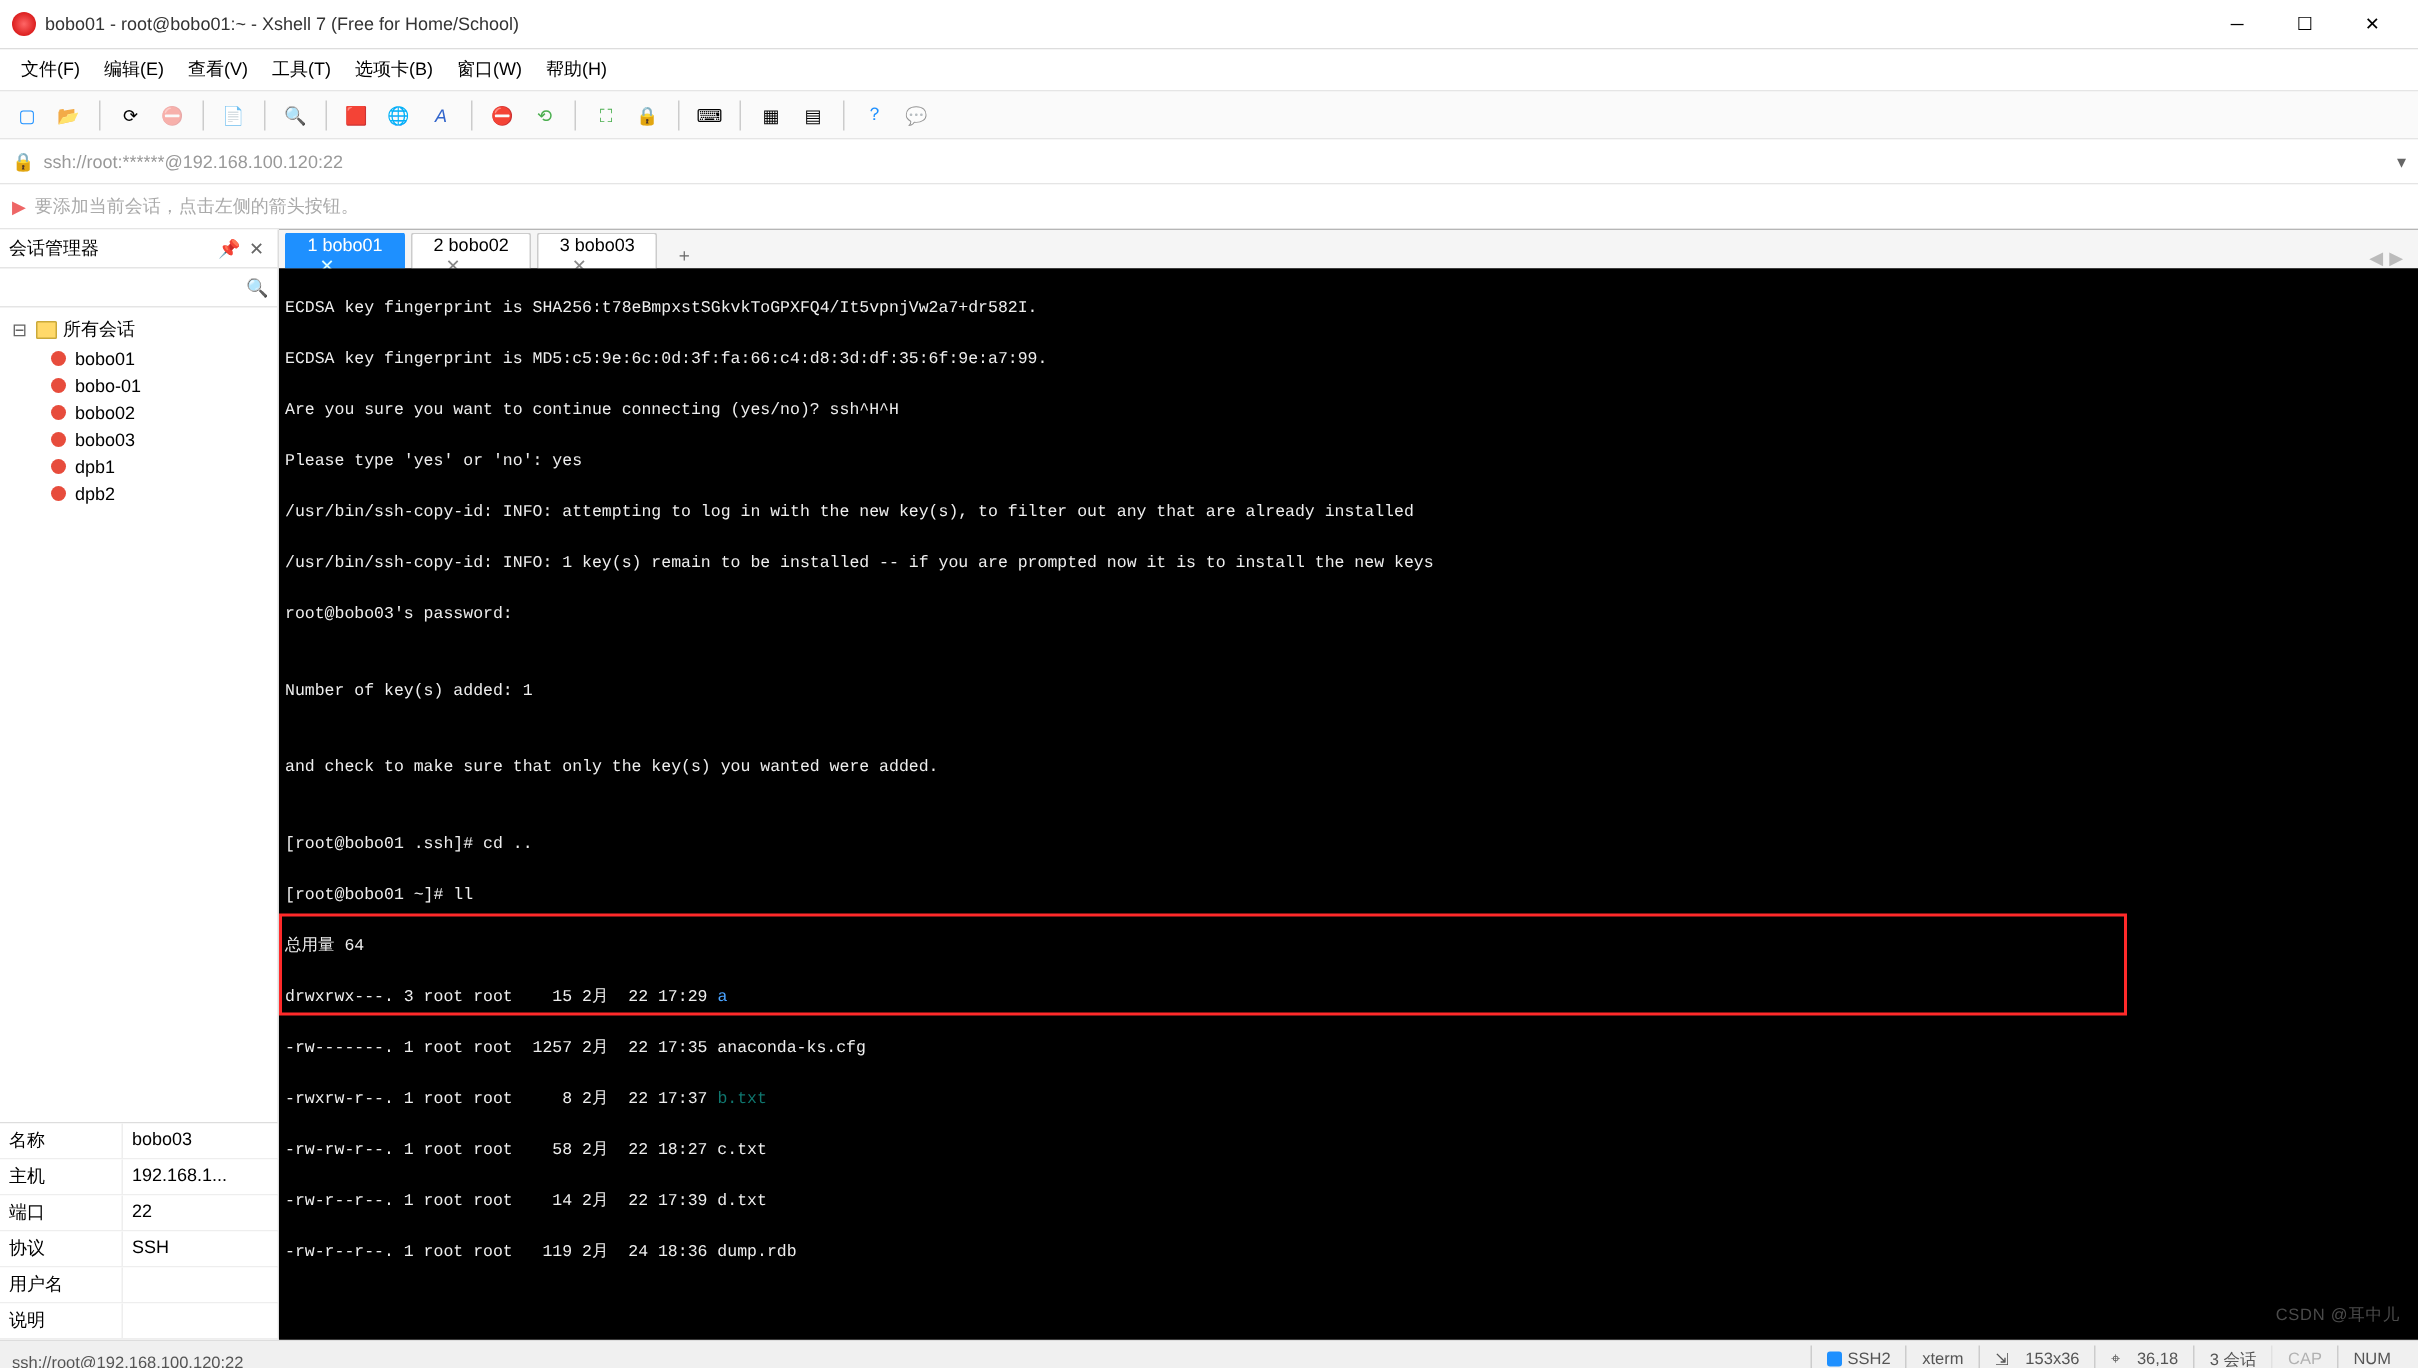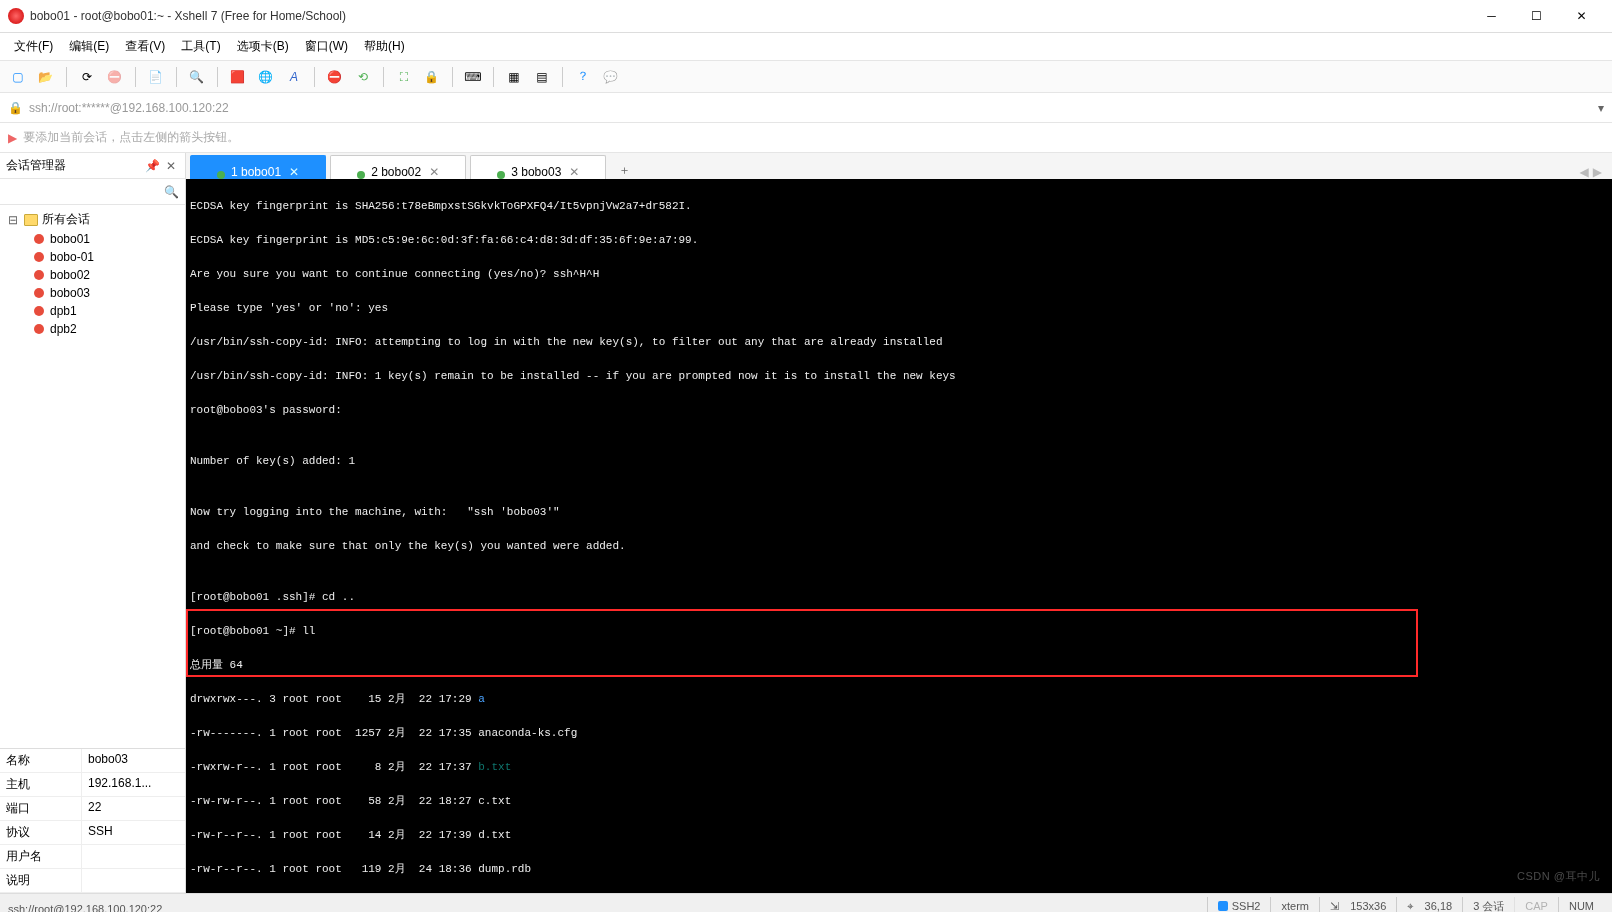--- a/index.html
+++ b/index.html
@@ -33,21 +33,21 @@
 .folder-icon { width: 14px; height: 12px; background: #ffd96a; border: 1px solid #caa93a; margin: 0 4px; border-radius: 1px; }
 .tree-item { display: flex; align-items: center; padding: 2px 4px 2px 28px; cursor: pointer; }
 .sess-icon { width: 14px; height: 14px; margin-right: 4px; position: relative; }
 .sess-icon::before { content: ""; position: absolute; inset: 2px; border-radius: 50%; background: #e74c3c; }
 .props { border-top: 1px solid #ddd; }
 .prop-row { display: flex; border-bottom: 1px solid #eee; }
 .prop-label { width: 82px; padding: 3px 6px; background: #fff; border-right: 1px solid #eee; }
 .prop-value { flex: 1; padding: 3px 6px; background: #fff; overflow: hidden; white-space: nowrap; text-overflow: ellipsis; }
 .content { flex: 1; display: flex; flex-direction: column; background: #000; }
 .tabs { height: 26px; background: #f5f5f5; display: flex; align-items: flex-end; padding: 0 4px; }
-.tab { height: 24px; display: flex; align-items: flex-end; padding: 0 26px; background: #fff; border: 1px solid #ccc; border-bottom: none; margin-right: 4px; border-radius: 2px 2px 0 0; cursor: pointer; }
+.tab { height: 24px; display: flex; align-items: flex-start; padding: 0 14px; background: #fff; border: 1px solid #ccc; border-bottom: none; margin-right: 4px; border-radius: 2px 2px 0 0; cursor: pointer; flex-direction: column; }
 .tab.active { background: #1e90ff; color: #fff; border-color: #1e90ff; }
 .tab .dot { width: 8px; height: 8px; border-radius: 50%; background: #4caf50; margin-right: 6px; }
 .tab .close { margin-left: 8px; color: #888; }
 .tab.active .close { color: #dff; }
 .tab-add { width: 20px; text-align: center; color: #666; margin-left: 4px; }
 .nav-arrows { margin-left: auto; display: flex; gap: 4px; color: #bbb; padding-right: 6px; }
 .terminal { flex: 1; background: #000; color: #eee; font-family: "Consolas","Courier New",monospace; font-size: 11px; line-height: 17px; padding: 2px 4px; white-space: pre; overflow: hidden; position: relative; }
 .term-line { white-space: pre; }
 .c-blue { color: #4aa3ff; }
 .c-cyan { color: #0f766e; }
@@ -219,21 +219,20 @@
 <div class="term-line">ECDSA key fingerprint is SHA256:t78eBmpxstSGkvkToGPXFQ4/It5vpnjVw2a7+dr582I.</div>
 <div class="term-line">ECDSA key fingerprint is MD5:c5:9e:6c:0d:3f:fa:66:c4:d8:3d:df:35:6f:9e:a7:99.</div>
 <div class="term-line">Are you sure you want to continue connecting (yes/no)? ssh^H^H</div>
 <div class="term-line">Please type 'yes' or 'no': yes</div>
 <div class="term-line">/usr/bin/ssh-copy-id: INFO: attempting to log in with the new key(s), to filter out any that are already installed</div>
 <div class="term-line">/usr/bin/ssh-copy-id: INFO: 1 key(s) remain to be installed -- if you are prompted now it is to install the new keys</div>
 <div class="term-line">root@bobo03's password:</div>
 <div class="term-line"></div>
 <div class="term-line">Number of key(s) added: 1</div>
 <div class="term-line"></div>
-<div class="term-line">Now try logging into the machine, with:   "ssh 'bobo03'"</div>
 <div class="term-line">and check to make sure that only the key(s) you wanted were added.</div>
 <div class="term-line"></div>
 <div class="term-line">[root@bobo01 .ssh]# cd ..</div>
 <div class="term-line">[root@bobo01 ~]# ll</div>
 <div class="term-line">总用量 64</div>
 <div class="term-line"><span>drwxrwx---. 3 root root    15 2月  22 17:29 </span><span class="c-blue">a</span></div>
 <div class="term-line">-rw-------. 1 root root  1257 2月  22 17:35 anaconda-ks.cfg</div>
 <div class="term-line"><span>-rwxrw-r--. 1 root root     8 2月  22 17:37 </span><span class="c-cyan">b.txt</span></div>
 <div class="term-line">-rw-rw-r--. 1 root root    58 2月  22 18:27 c.txt</div>
 <div class="term-line">-rw-r--r--. 1 root root    14 2月  22 17:39 d.txt</div>

